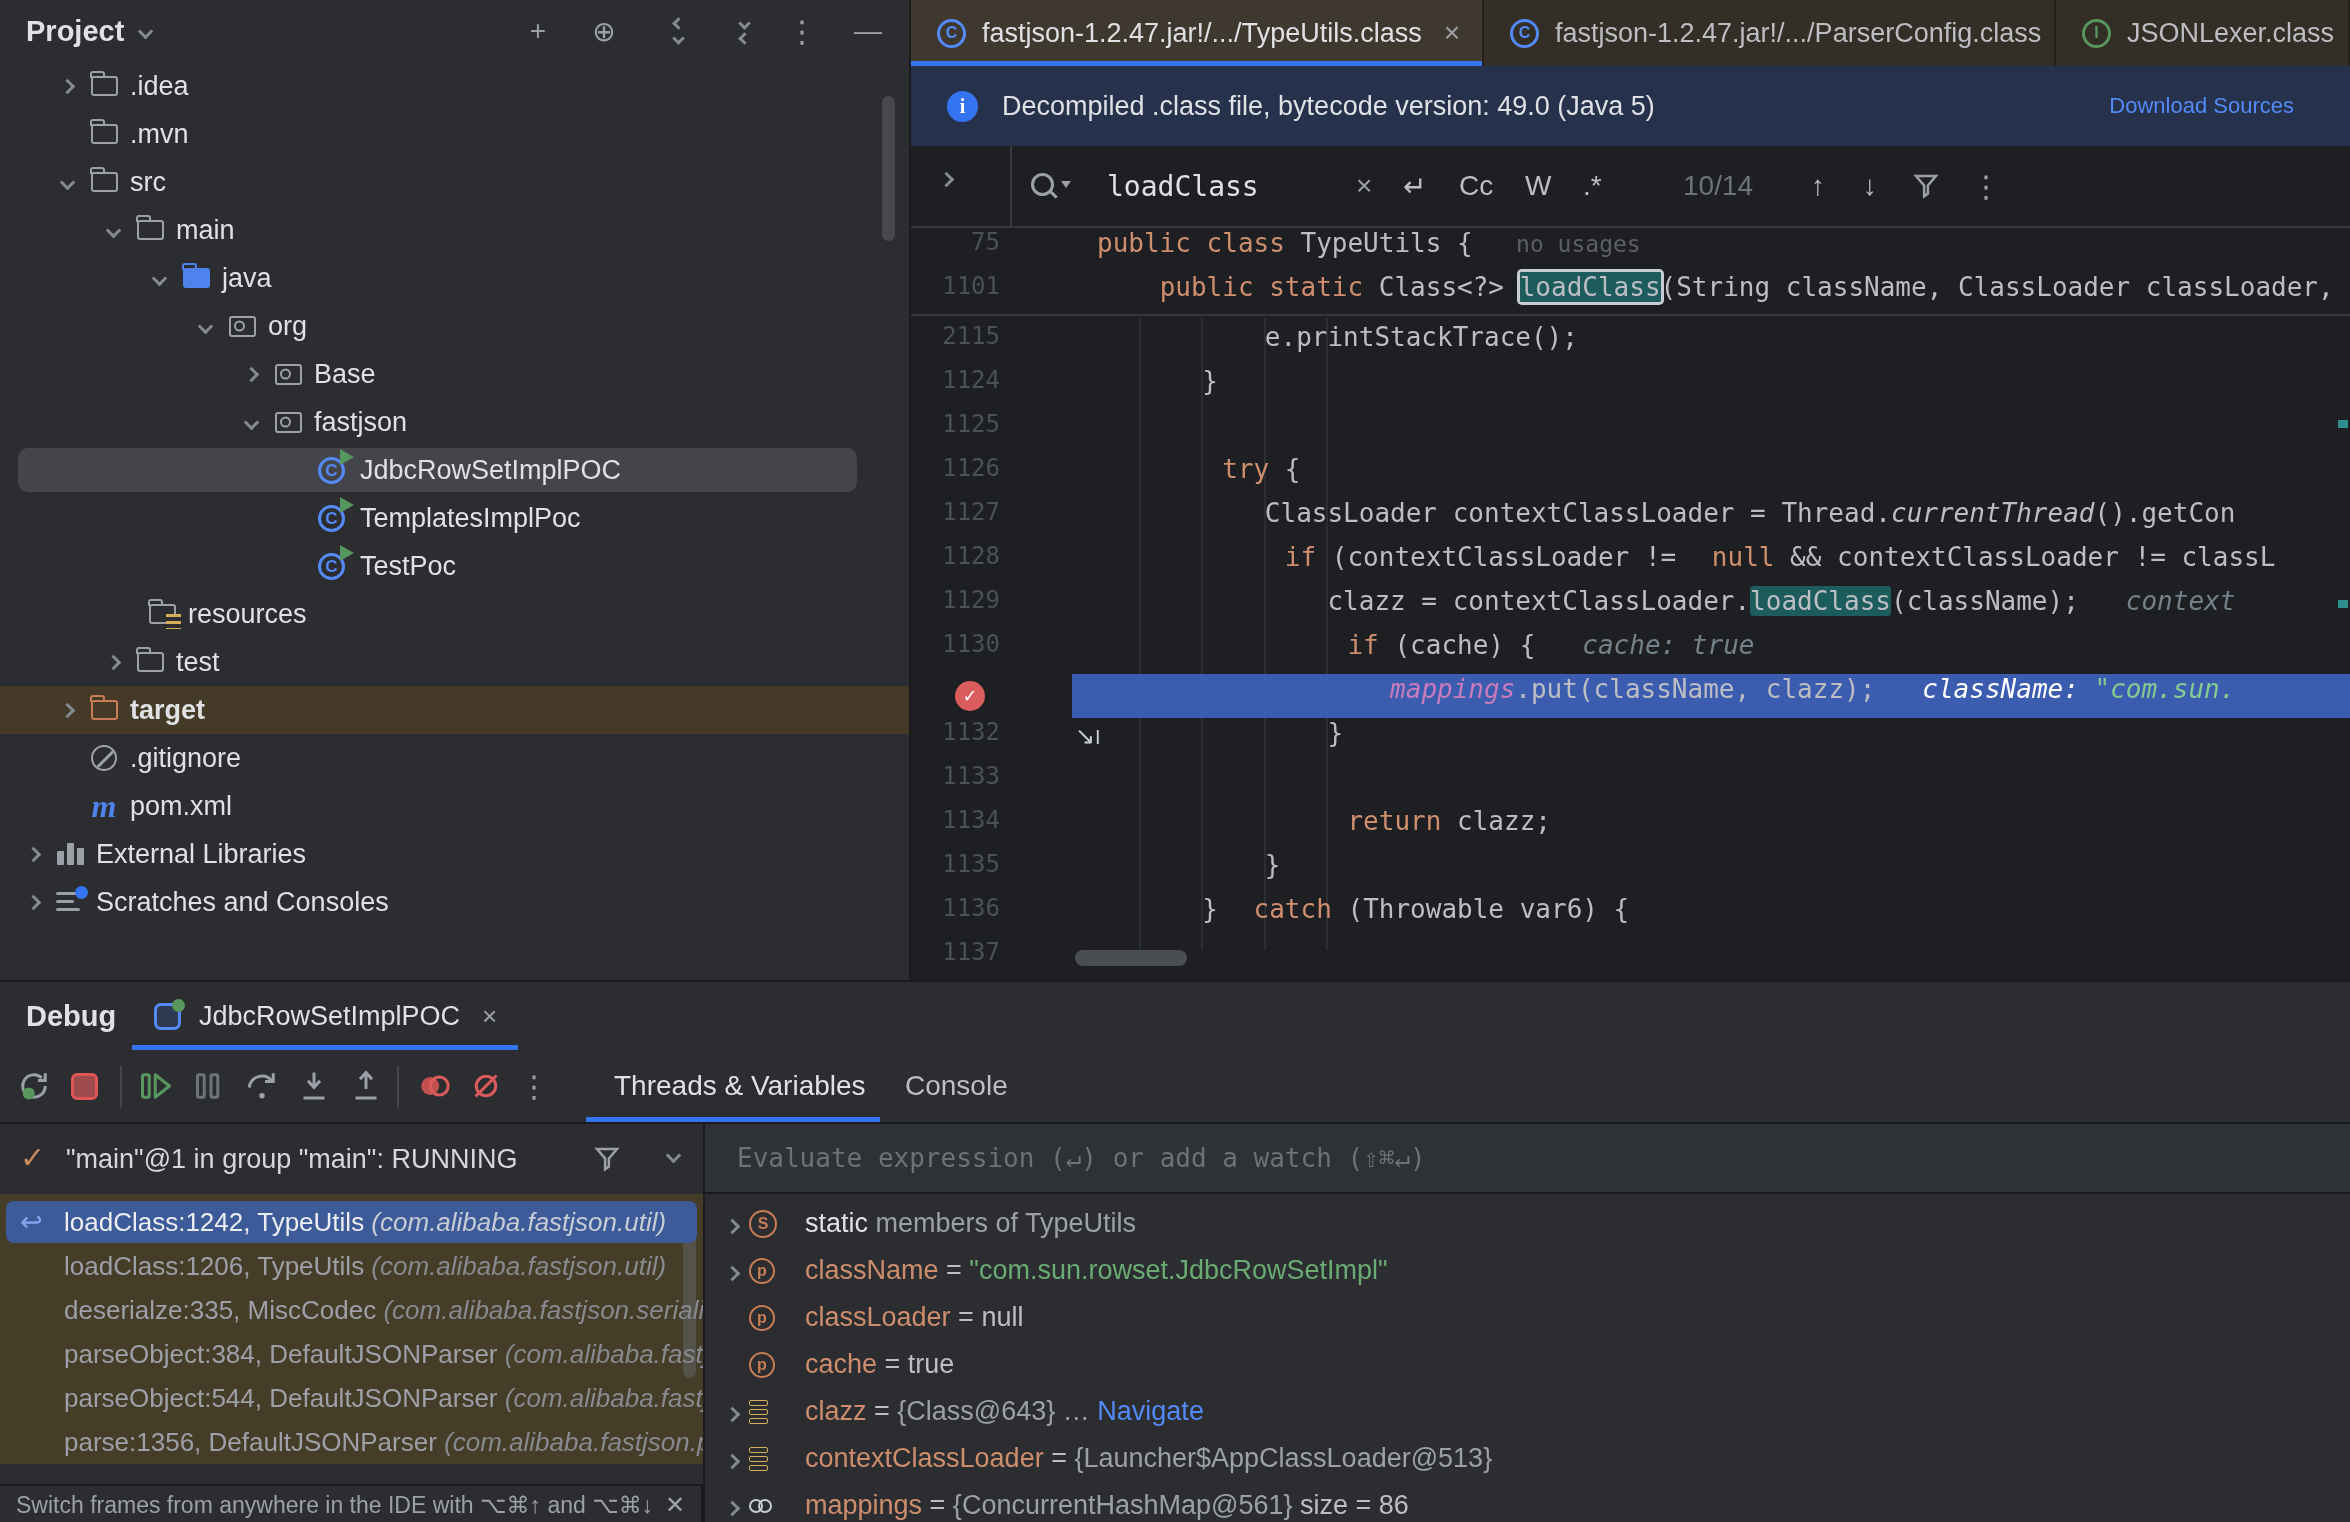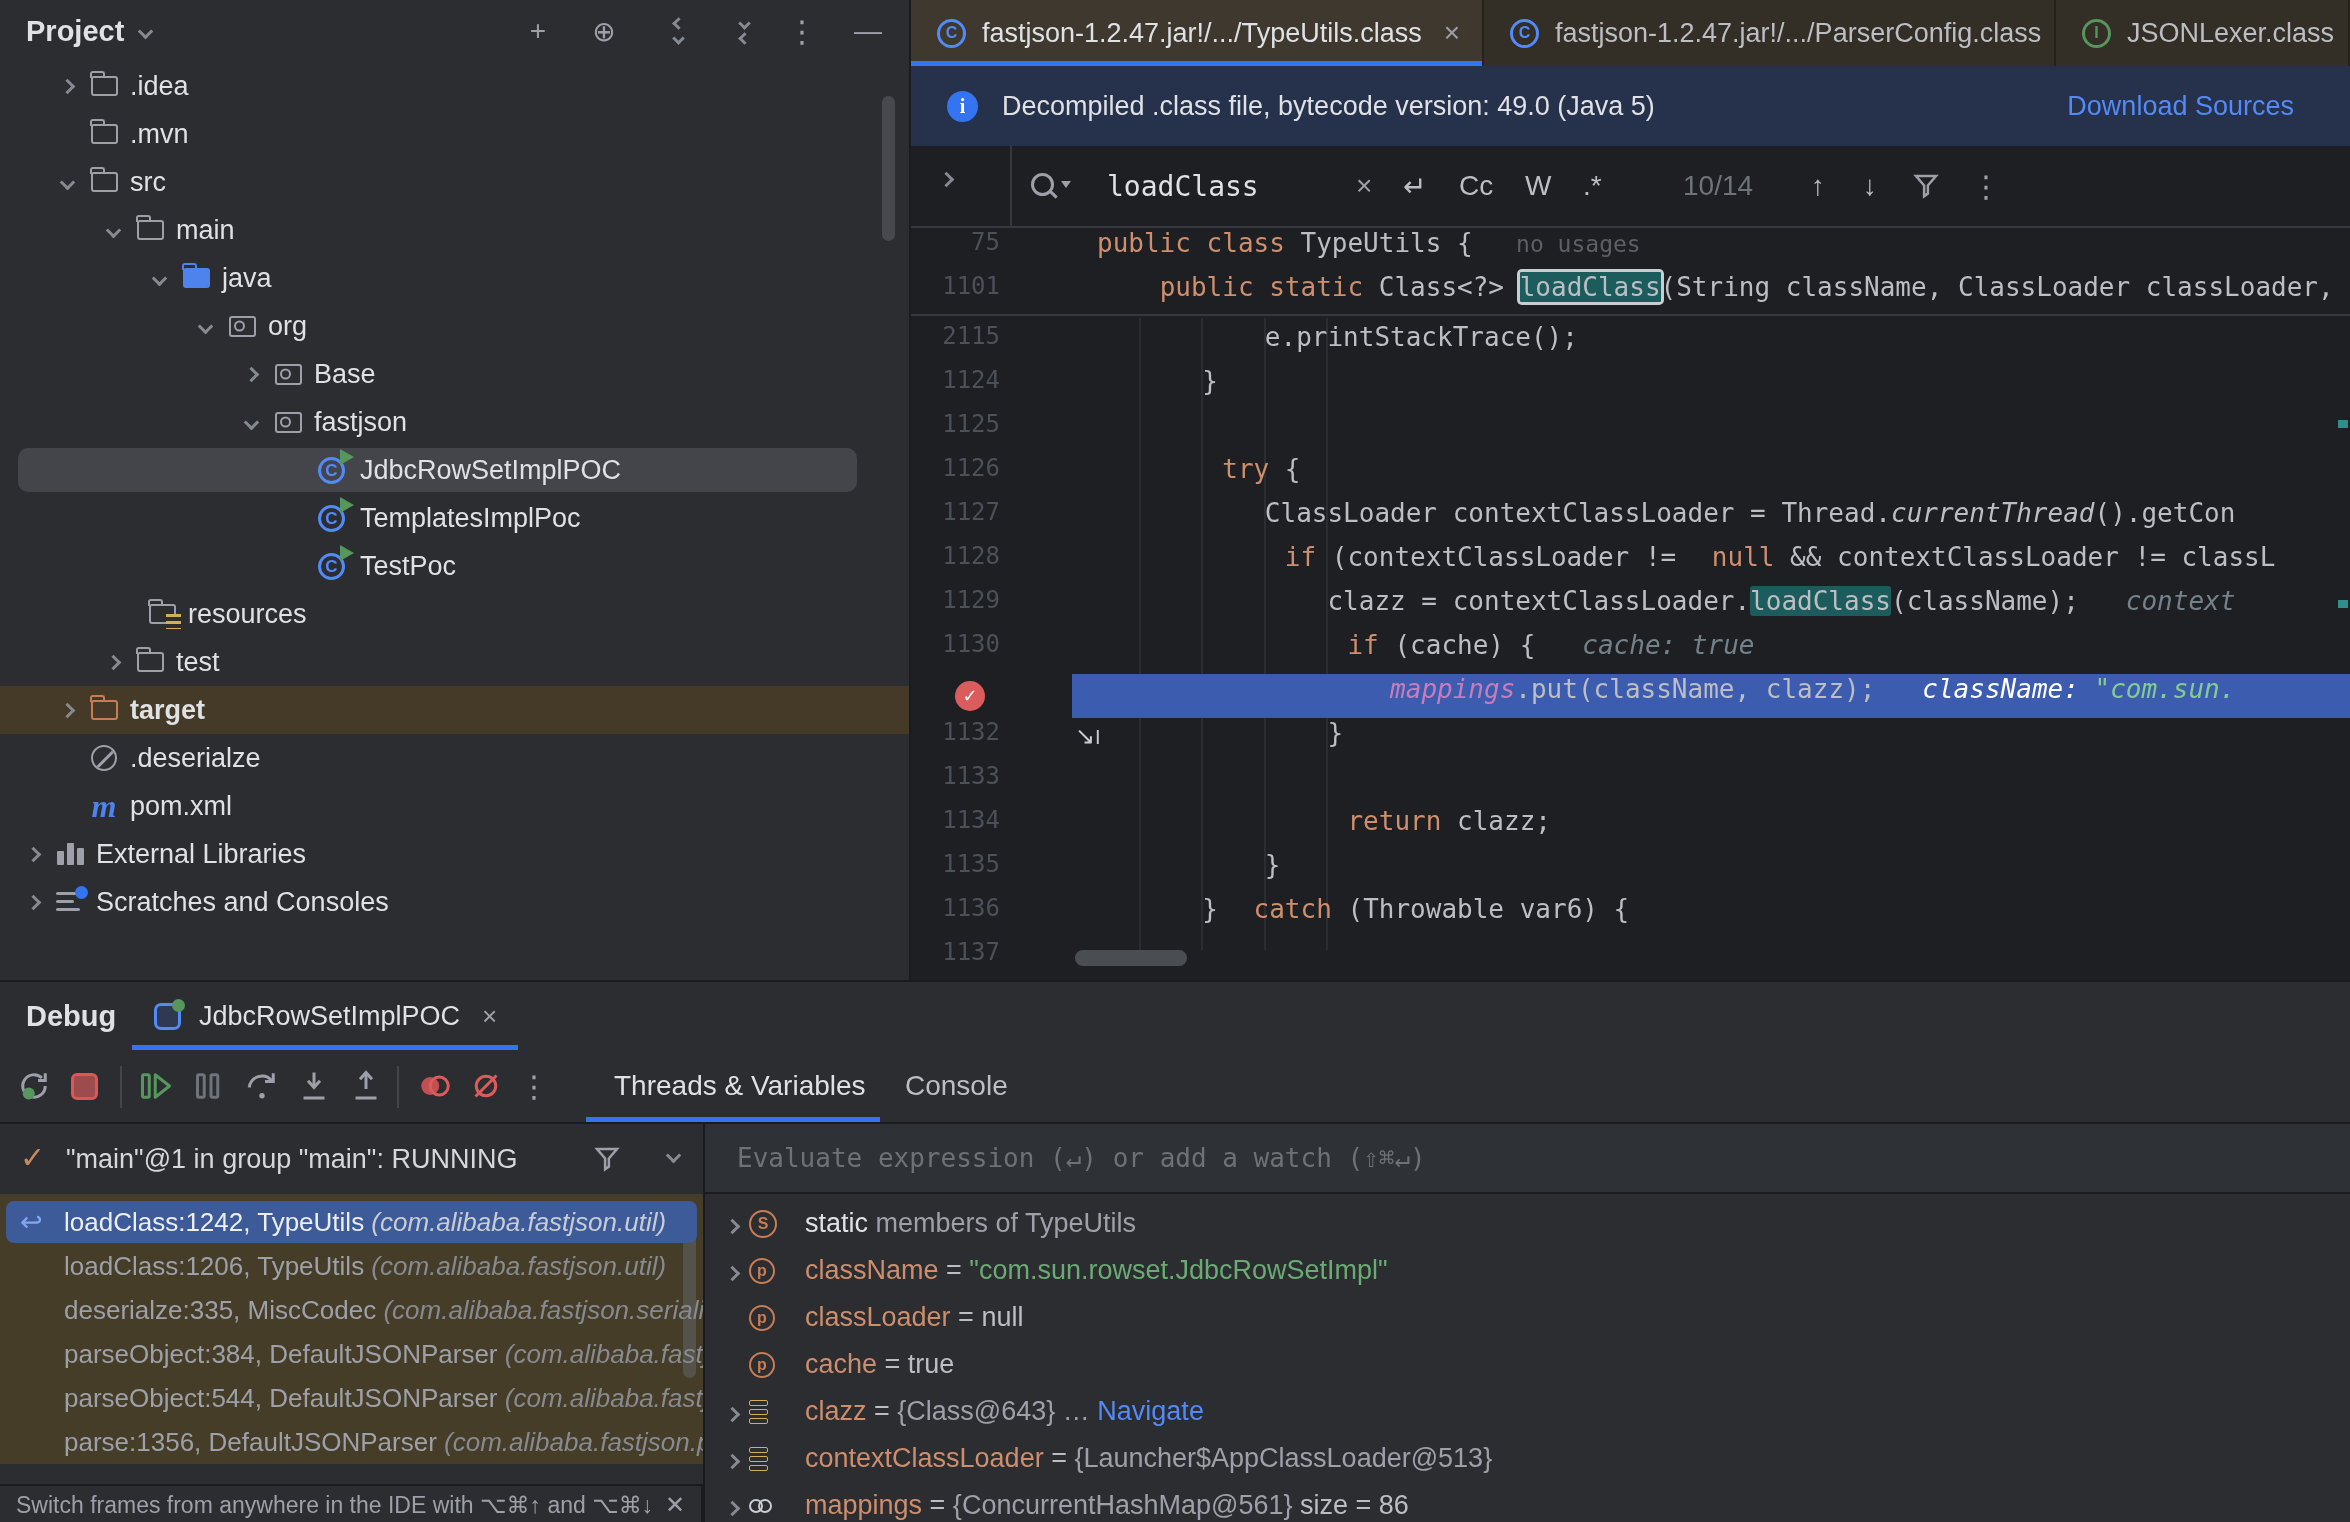--- a/index.html
+++ b/index.html
@@ -66,21 +66,21 @@
   .tabic { width:29px; height:29px; border-radius:50%; flex:none; display:flex; align-items:center; justify-content:center;
     font:bold 16px "Liberation Sans",sans-serif; }
   .tabic.class { border:3px solid #548AF7; color:#548AF7; }
   .tabic.interface { border:3px solid #57965C; color:#57965C; }
   .etab .close { color:#9DA0A8; font-size:28px; margin-left:6px; }
 
   #banner { left:0; top:66px; width:100%; height:80px; background:#26324B; display:flex; align-items:center; padding:0 56px 0 36px; }
   #banner-icon { width:31px; height:31px; border-radius:50%; background:#3574F0; color:#fff; font:bold 20px "Liberation Serif",serif;
     display:flex; align-items:center; justify-content:center; flex:none; }
   #banner-text { margin-left:24px; font-size:27px; color:#DFE1E5; }
-  #banner-link { margin-left:auto; font-size:27px; color:#548AF7; cursor:pointer; }
+  #banner-link { margin-left:auto; font-size:22px; color:#548AF7; cursor:pointer; }
 
   #searchrow { left:0; top:146px; width:100%; height:82px; background:#1E1F22; border-bottom:2px solid #36383D; }
   #searchrow .gchev { position:absolute; left:30px; top:28px; }
   #searchrow .vdiv { position:absolute; left:99px; top:0; bottom:0; width:2px; background:#36383D; }
   .srch-item { position:absolute; top:0; height:80px; display:flex; align-items:center; color:#BCBEC4; font-size:28px; cursor:pointer; }
   #search-query { font-family:"DejaVu Sans Mono",monospace; color:#DFE1E5; font-size:28px; }
   #search-count { color:#6F737A; }
   .mag { position:relative; width:30px; height:30px; }
   .mag::before { content:""; position:absolute; left:2px; top:2px; width:17px; height:17px; border:3px solid #9DA0A8; border-radius:50%; }
   .mag::after { content:""; position:absolute; left:20px; top:22px; width:9px; height:3px; background:#9DA0A8; transform:rotate(45deg); }
@@ -344,21 +344,21 @@
             <span class="fld orange"></span>
           </span>
           <span class="tlabel">target</span>
         </div>
         <div class="trow" style="top: 672px;">
           <span class="rowbg"></span>
           <span style="width: 84px; flex: 0 0 auto;"></span>
           <span class="ti">
             <span class="ign"></span>
           </span>
-          <span class="tlabel">.deserialze</span>
+          <span class="tlabel">.gitignore</span>
         </div>
         <div class="trow" style="top: 720px;">
           <span class="rowbg"></span>
           <span style="width: 84px; flex: 0 0 auto;"></span>
           <span class="ti">
             <span class="mvn">m</span>
           </span>
           <span class="tlabel">pom.xml</span>
         </div>
         <div class="trow" style="top: 768px;">

